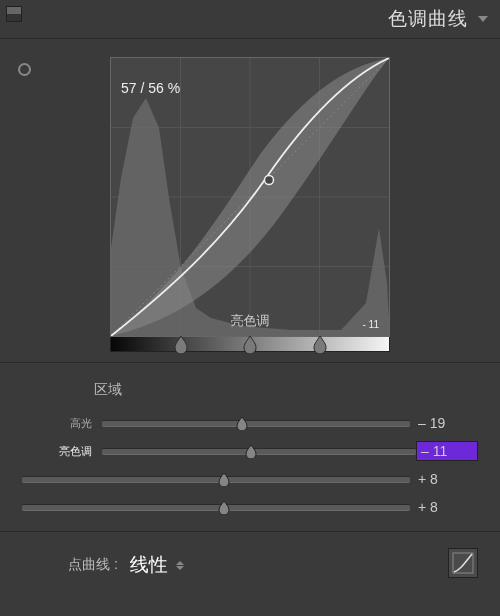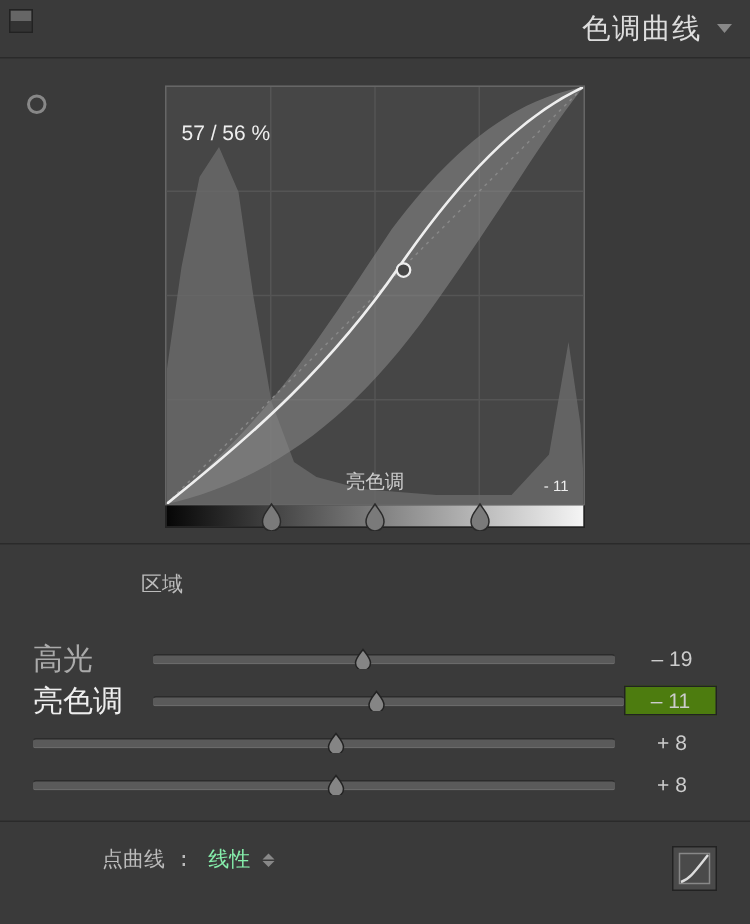--- a/index.html
+++ b/index.html
@@ -125,33 +125,33 @@
   .strip-handle svg { display: block; }
 
   .sliders {
     padding: 18px 22px 10px 22px;
     border-bottom: 1px solid #2a2a2a;
   }
   .region-title {
     margin-left: 72px;
     color: #bbb;
     font-size: 14px;
-    margin-bottom: 26px;
+    margin-bottom: 10px;
   }
   .slider-row {
     display: flex;
     align-items: center;
     height: 28px;
   }
   .slider-row.active .slider-label { color: #eee; }
   .slider-label {
     width: 70px;
-    text-align: left;
+    text-align: right;
     padding-right: 10px;
-    font-size: 20px;
+    font-size: 11px;
     color: #aaa;
   }
   .slider-track {
     flex: 1;
     height: 5px;
     background: #5a5a5a;
     border-top: 1px solid #2b2b2b;
     border-bottom: 1px solid #6a6a6a;
     position: relative;
     border-radius: 2px;
@@ -159,55 +159,54 @@
   .slider-thumb {
     position: absolute;
     top: 50%;
     width: 14px;
     height: 14px;
     transform: translate(-50%, -50%);
   }
   .slider-thumb svg { display: block; }
   .slider-value {
     width: 60px;
-    text-align: center;
+    text-align: left;
     padding-left: 8px;
     font-size: 14px;
     color: #ccc;
   }
   .slider-row.active .slider-value {
-    background: #4d7c0f;
+    background: #6d28d9;
     border: 1px solid #222;
     padding: 1px 4px;
     width: 52px;
   }
 
   .footer {
     display: flex;
-    align-items: flex-start;
+    align-items: flex-end;
     justify-content: space-between;
     padding: 16px 22px;
-    font-family: Liberation Mono, monospace;
   }
   .footer-left {
     display: flex;
     align-items: center;
     gap: 12px;
     margin-left: 46px;
   }
   .footer-label {
     font-size: 14px;
     color: #bbb;
   }
   .footer-select {
     display: flex;
     align-items: center;
     gap: 8px;
-    color: #86efac;
-    font-size: 14px;
+    color: #ffffff;
+    font-size: 19px;
     cursor: pointer;
   }
   .select-arrows {
     display: flex;
     flex-direction: column;
     gap: 1px;
   }
   .arrow-up {
     width: 0; height: 0;
     border-left: 4px solid transparent;

